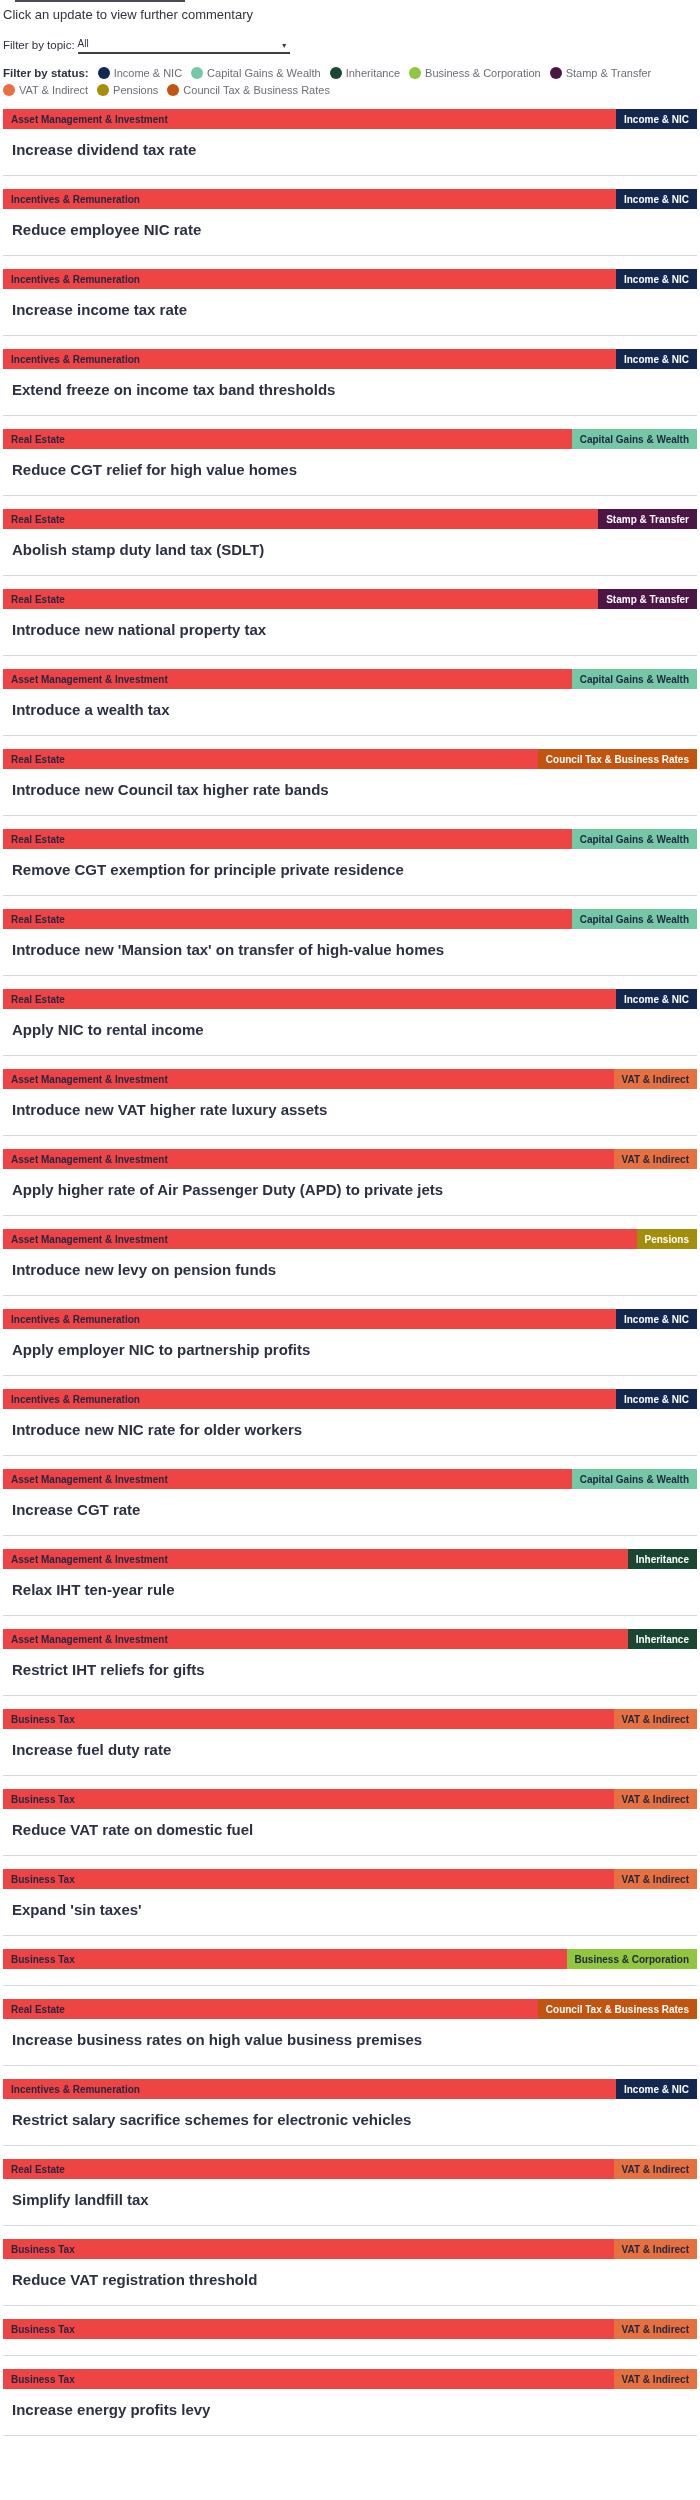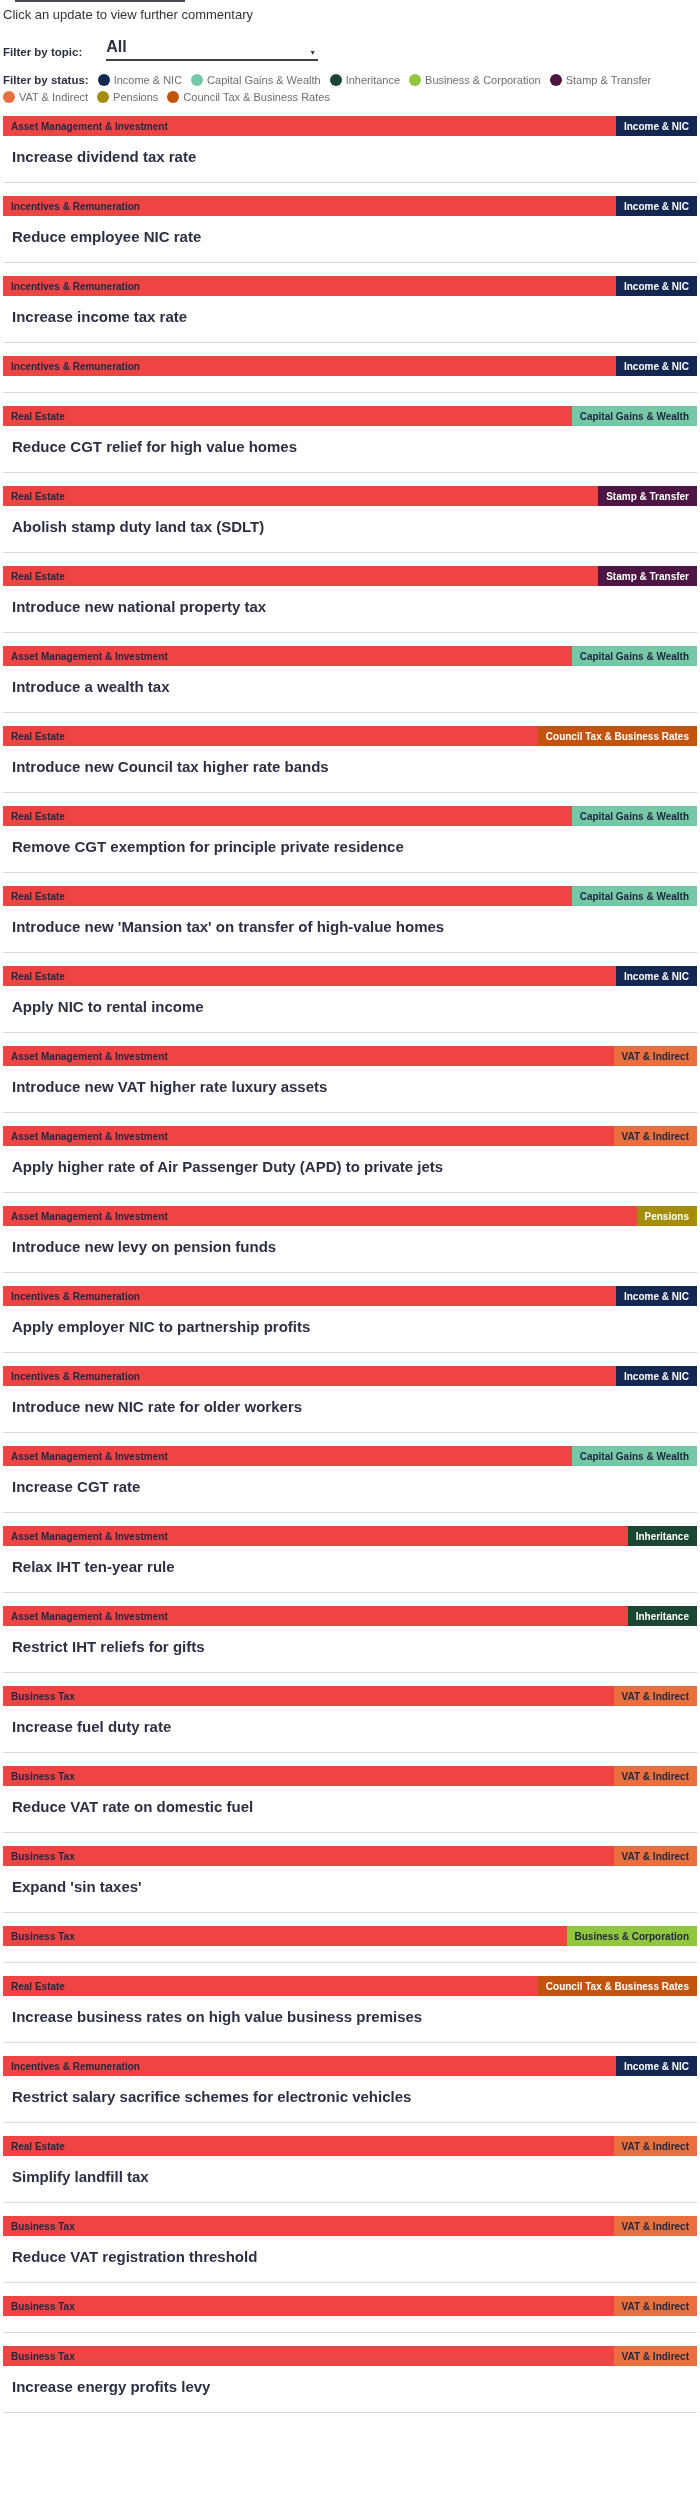--- a/index.html
+++ b/index.html
@@ -25,35 +25,35 @@
     color: #33343c;
   }
 
   .topic-row {
     margin-top: 16px;
     display: flex;
     align-items: flex-end;
     font-size: 11.5px;
   }
   .topic-row .filter-label {
-    font-weight: bold;
+    font-weight: normal;
     color: #2b3043;
-    margin-right: 24px;
+    margin-right: 3px;
     padding-bottom: 3px;
   }
   .topic-select {
     width: 212px;
     border-bottom: 2px solid #3f4046;
     display: flex;
     justify-content: space-between;
     align-items: flex-end;
     padding-bottom: 3px;
     cursor: pointer;
   }
-  .topic-select .select-value { font-size: 16px; color: #2b3043; font-weight: bold; }
+  .topic-select .select-value { font-size: 10px; color: #2b3043; }
   .topic-select .chevron { font-size: 7px; color: #3f4046; padding-right: 2px; }
 
   .status-row {
     margin-top: 13px;
     font-size: 11px;
     display: flex;
     flex-wrap: wrap;
     align-items: center;
     column-gap: 9px;
     row-gap: 5px;
@@ -199,20 +199,21 @@
       <span class="badge" style="background: rgb(19, 40, 80); color: rgb(255, 255, 255);">Income &amp; NIC</span>
     </div>
     <div class="update-title">Increase income tax rate</div>
   </div>
 
   <div class="update">
     <div class="update-header">
       <span class="update-topic">Incentives &amp; Remuneration</span>
       <span class="badge" style="background: rgb(19, 40, 80); color: rgb(255, 255, 255);">Income &amp; NIC</span>
     </div>
+    <div class="update-title">Extend freeze on income tax band thresholds</div>
   </div>
 
   <div class="update">
     <div class="update-header">
       <span class="update-topic">Real Estate</span>
       <span class="badge" style="background: rgb(116, 200, 165); color: rgb(34, 40, 66);">Capital Gains &amp; Wealth</span>
     </div>
     <div class="update-title">Reduce CGT relief for high value homes</div>
   </div>
 

